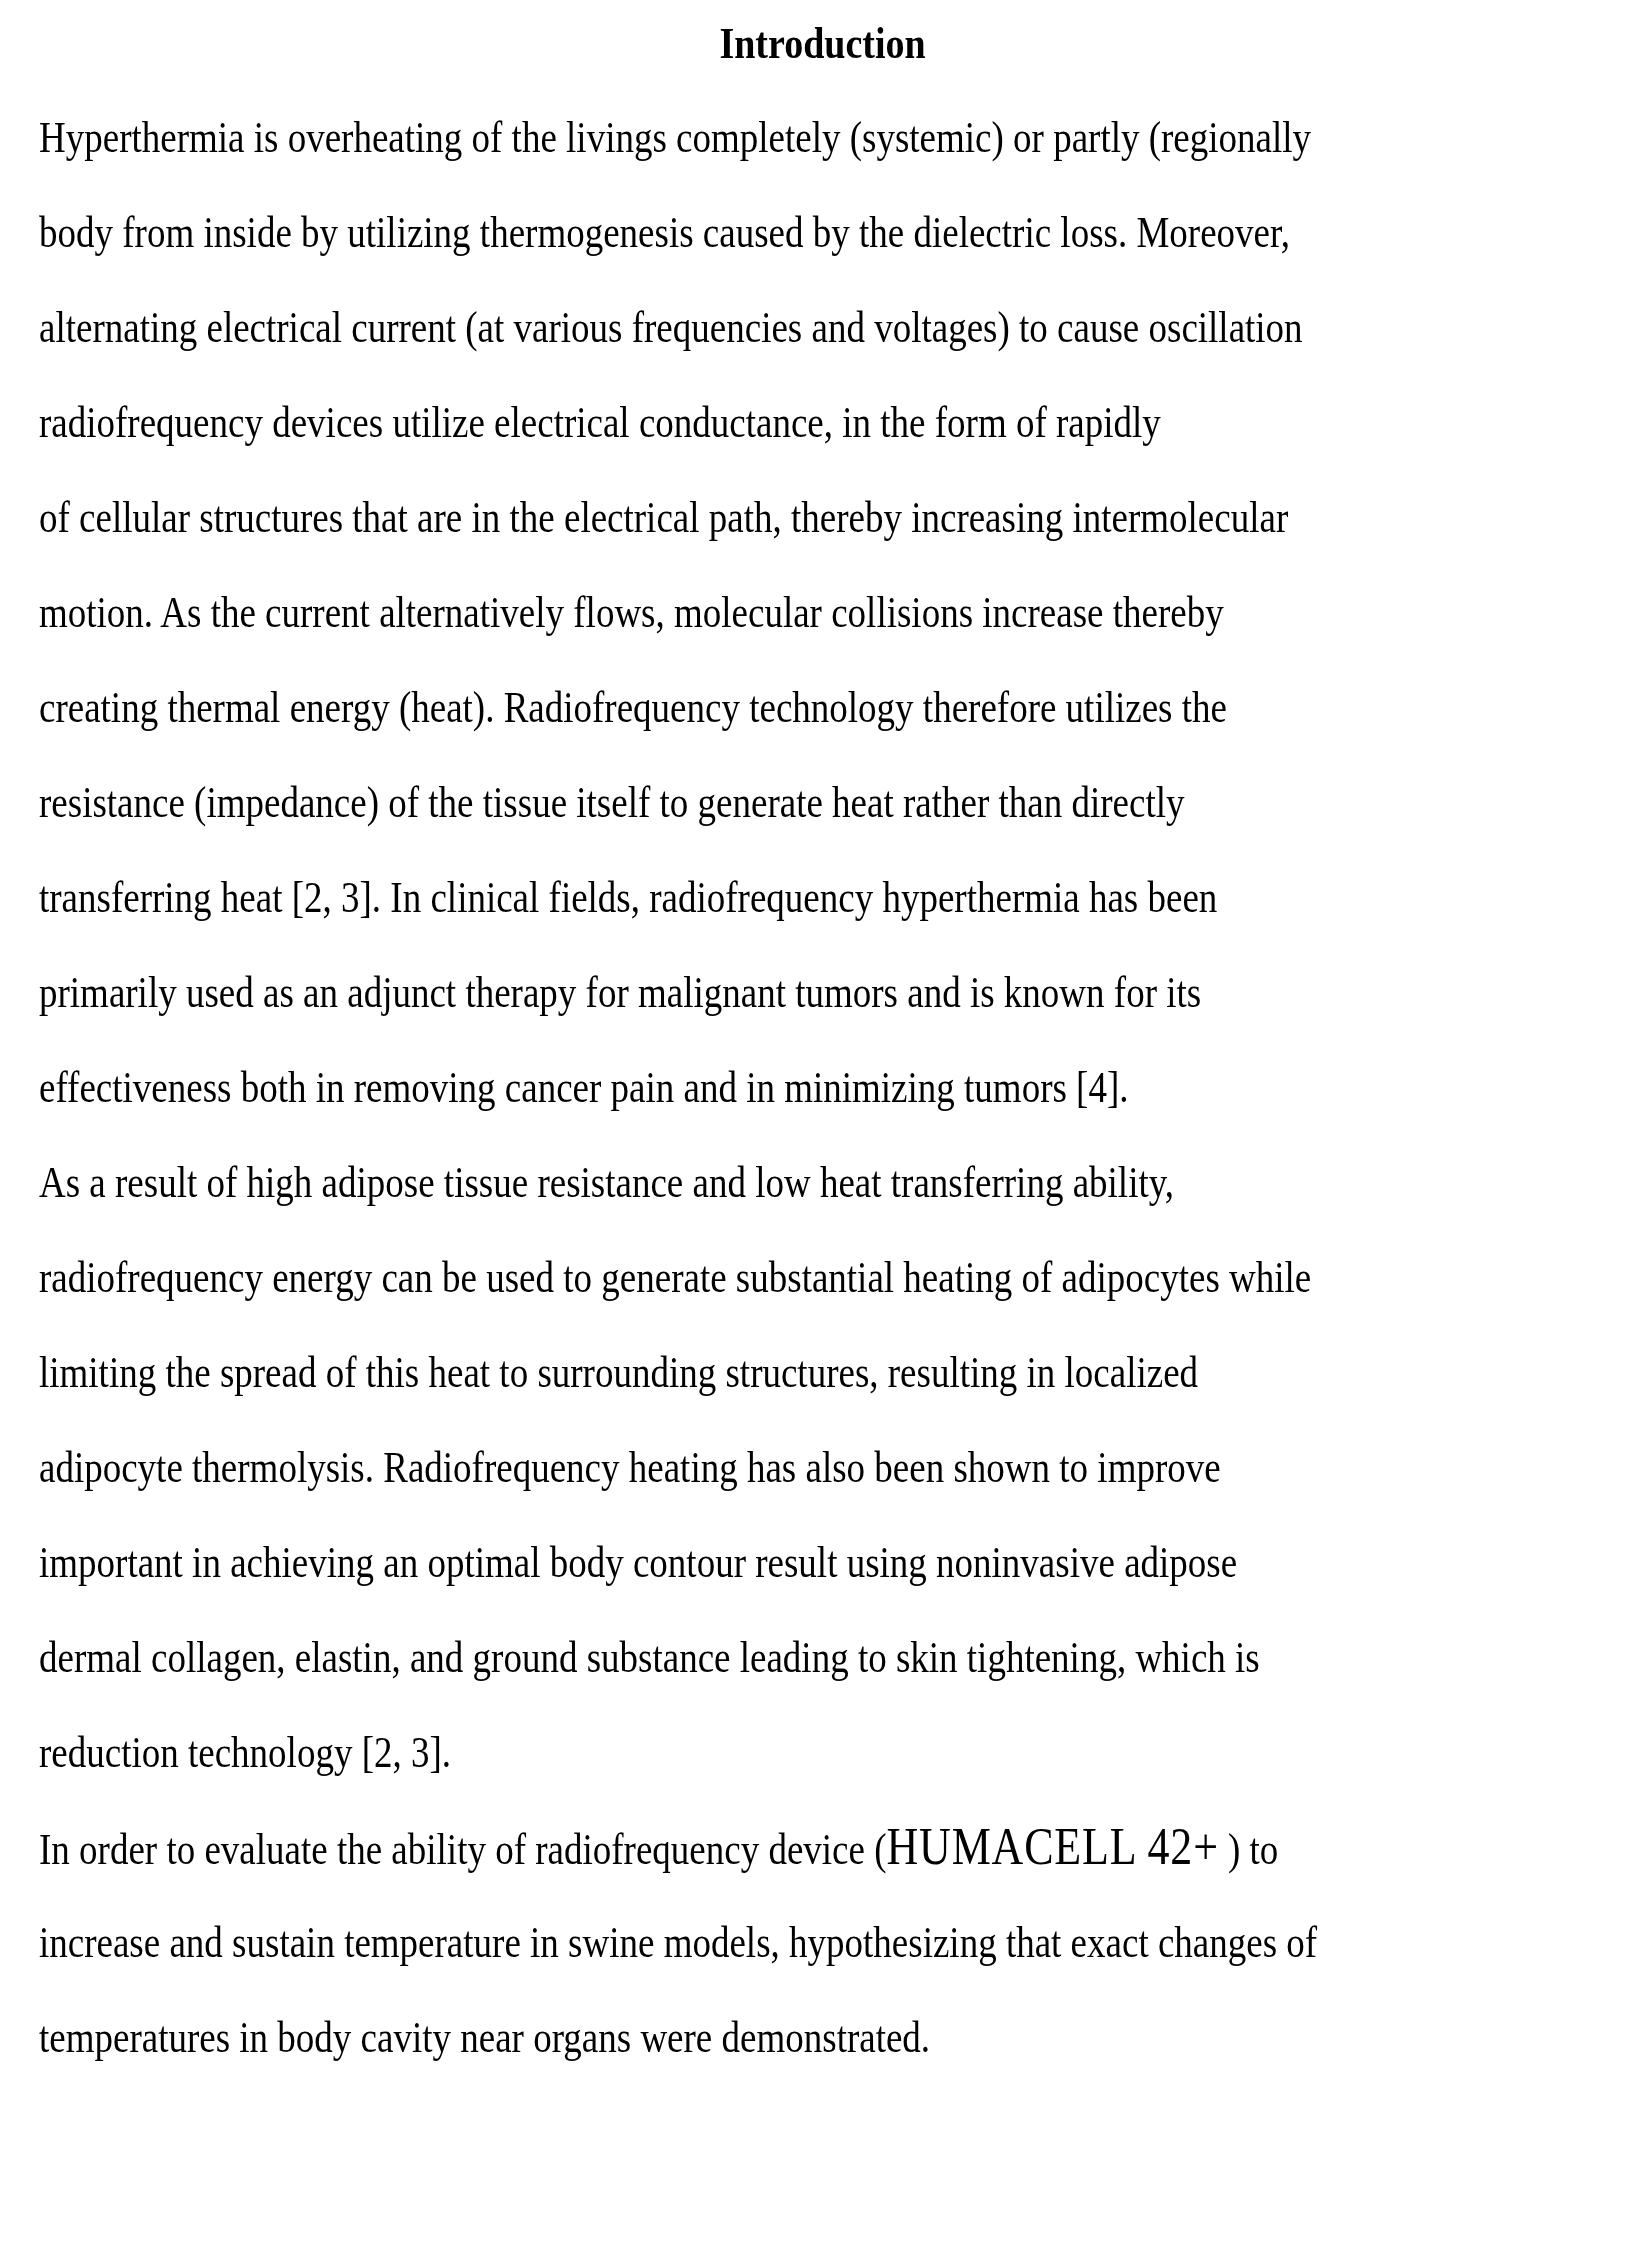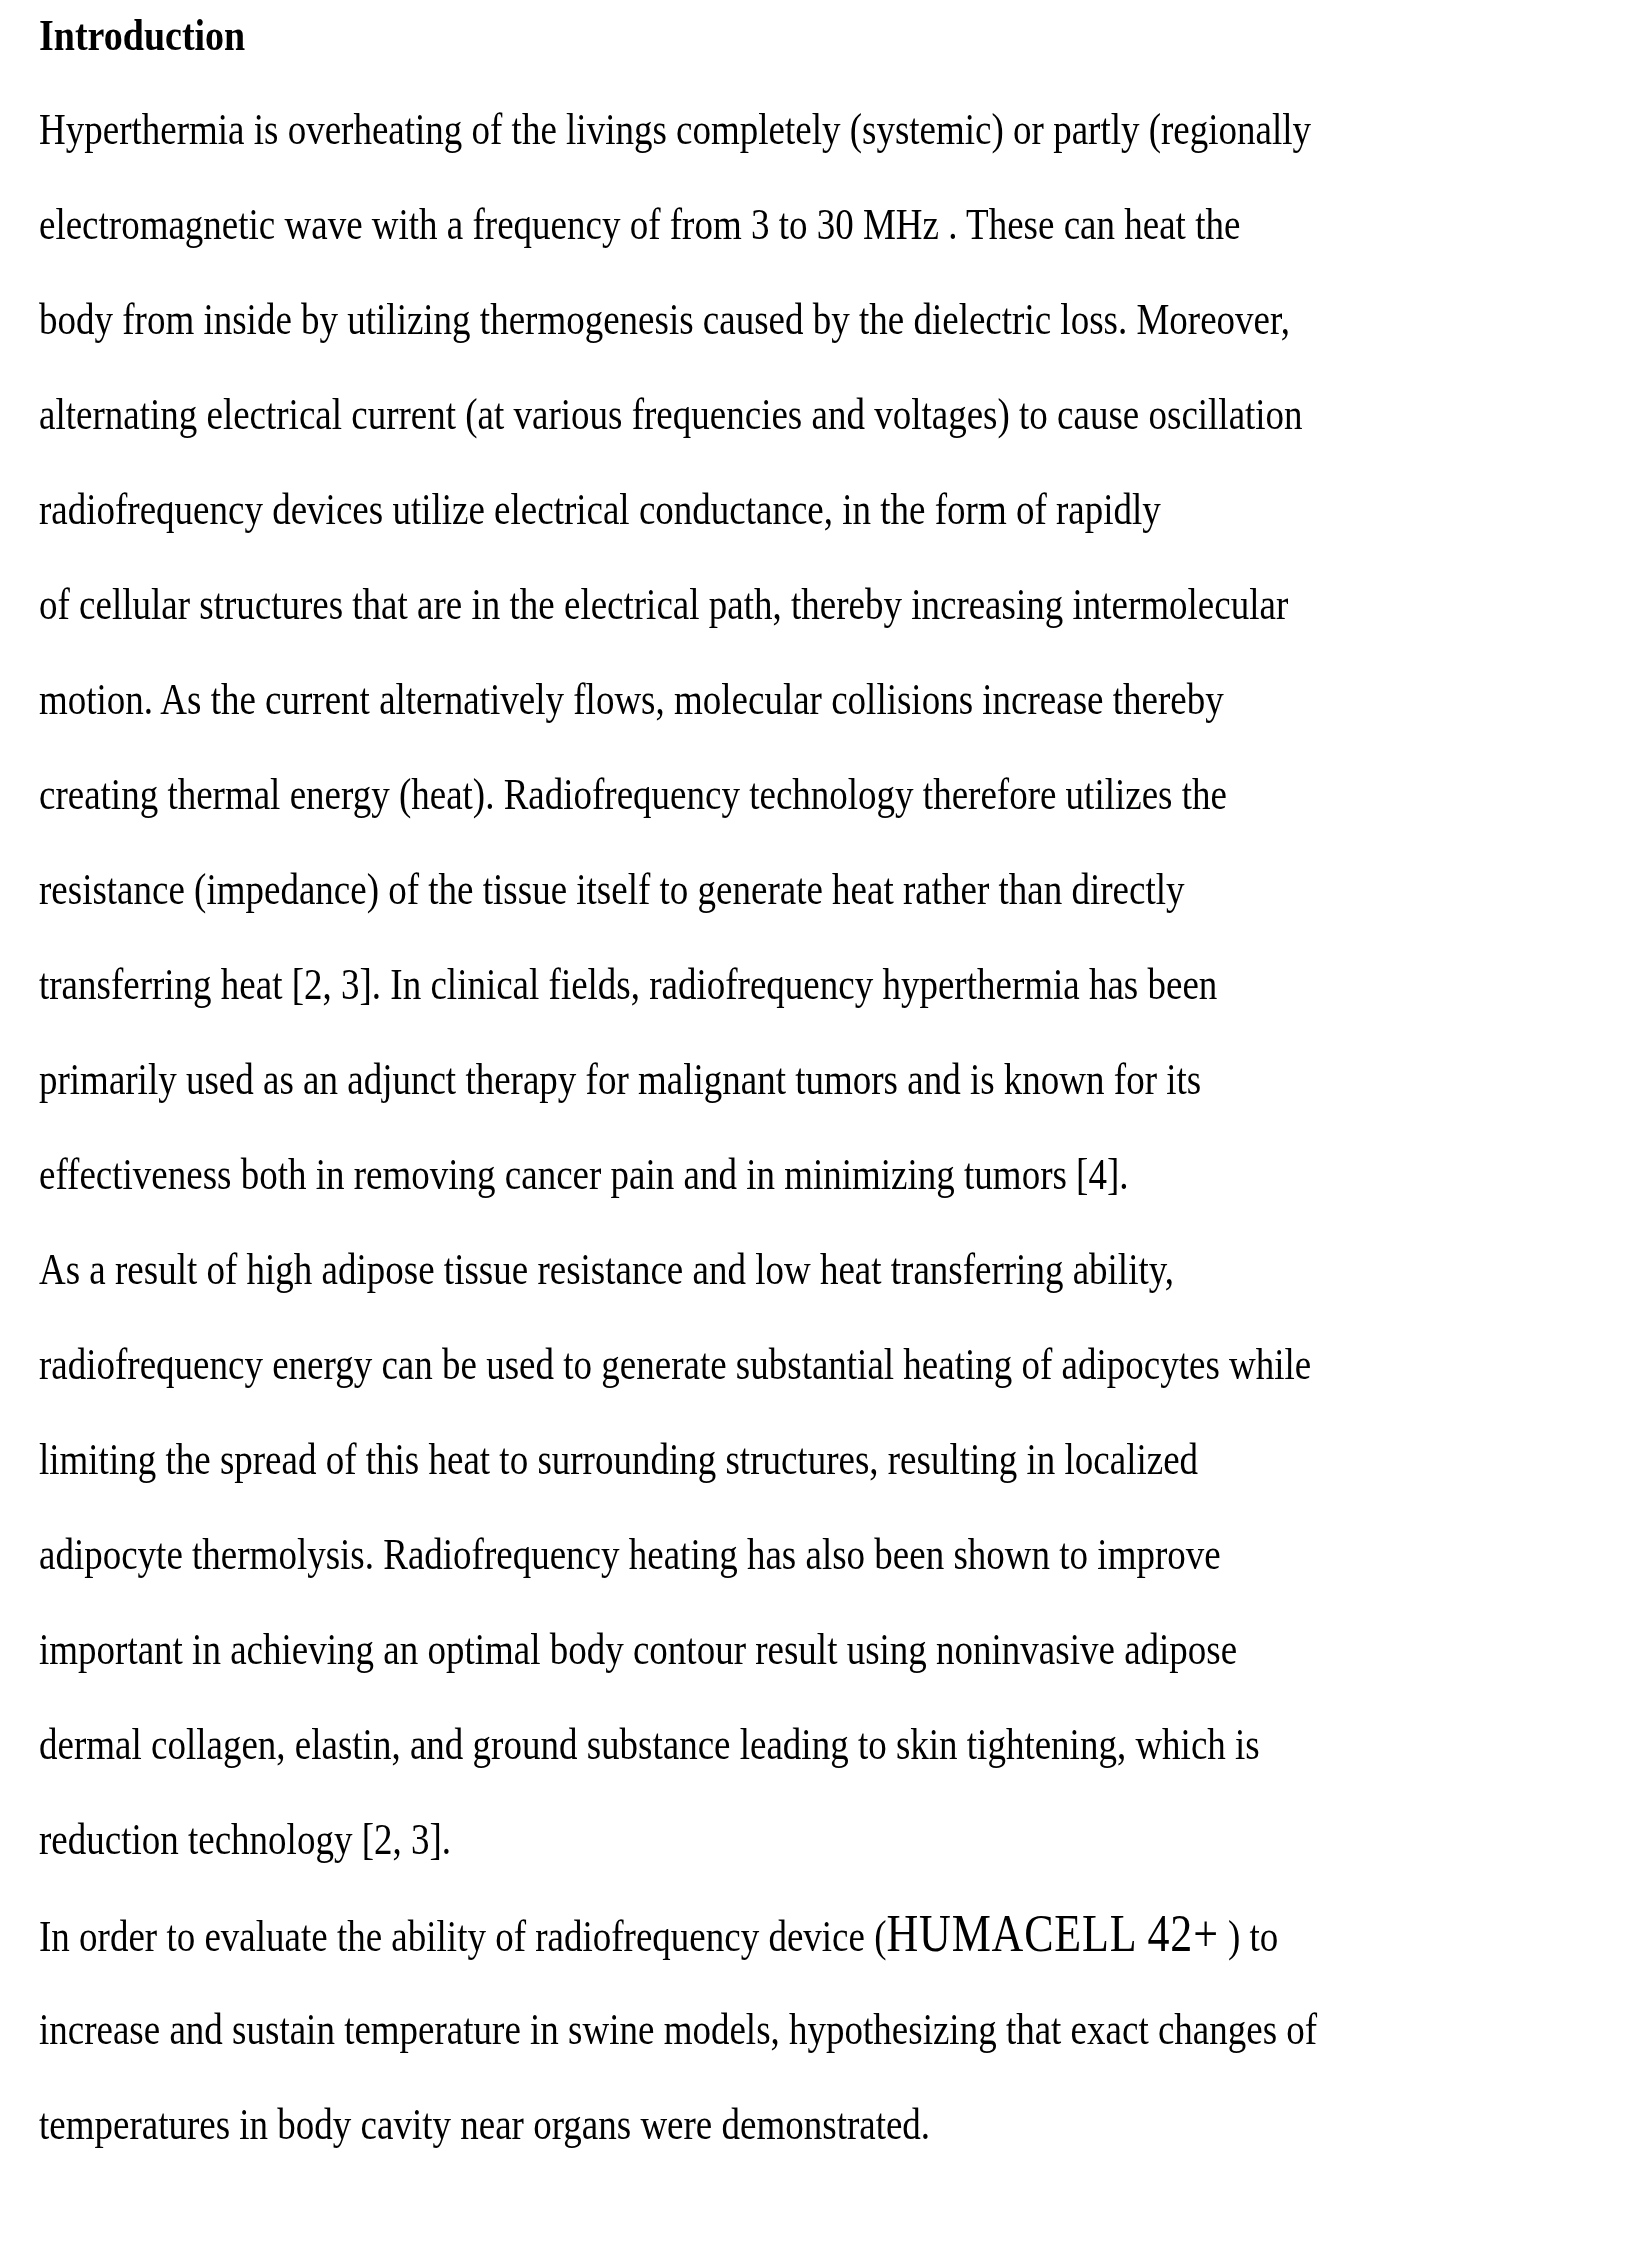--- a/index.html
+++ b/index.html
@@ -15,25 +15,26 @@
     color: #000000;
   }
   .page {
     box-sizing: border-box;
     width: 1636px;
     height: 2261px;
     padding: 10px 30px 0 39px;
     background: #ffffff;
   }
   .heading {
-    margin: 0;
+    margin: 8px;
     font-size: 38px;
     line-height: 56px;
     font-weight: 700;
     white-space: pre;
+    text-align: center;
   }
   .content {
     margin-top: 21.4px;
   }
   .line {
     height: 95px;
     line-height: 95px;
     font-size: 37px;
     white-space: pre;
     font-family: Liberation Serif, serif;
@@ -51,21 +52,20 @@
   }
 </style>
 </head>
 <body>
 
 <div class="page">
   <h1 class="heading"><span class="t">Introduction</span></h1>
 
   <div class="content">
     <div class="line"><span class="t">Hyperthermia is overheating of the livings completely (systemic) or partly (regionally</span></div>
-    <div class="line"><span class="t">electromagnetic wave with a frequency of from 3 to 30 MHz . These can heat the</span></div>
     <div class="line"><span class="t">body from inside by utilizing thermogenesis caused by the dielectric loss. Moreover,</span></div>
     <div class="line"><span class="t">alternating electrical current (at various frequencies and voltages) to cause oscillation</span></div>
     <div class="line"><span class="t">radiofrequency devices utilize electrical conductance, in the form of rapidly</span></div>
     <div class="line"><span class="t">of cellular structures that are in the electrical path, thereby increasing intermolecular</span></div>
     <div class="line"><span class="t">motion. As the current alternatively flows, molecular collisions increase thereby</span></div>
     <div class="line"><span class="t">creating thermal energy (heat). Radiofrequency technology therefore utilizes the</span></div>
     <div class="line"><span class="t">resistance (impedance) of the tissue itself to generate heat rather than directly</span></div>
     <div class="line"><span class="t">transferring heat [2, 3]. In clinical fields, radiofrequency hyperthermia has been</span></div>
     <div class="line"><span class="t">primarily used as an adjunct therapy for malignant tumors and is known for its</span></div>
     <div class="line"><span class="t">effectiveness both in removing cancer pain and in minimizing tumors [4].</span></div>

